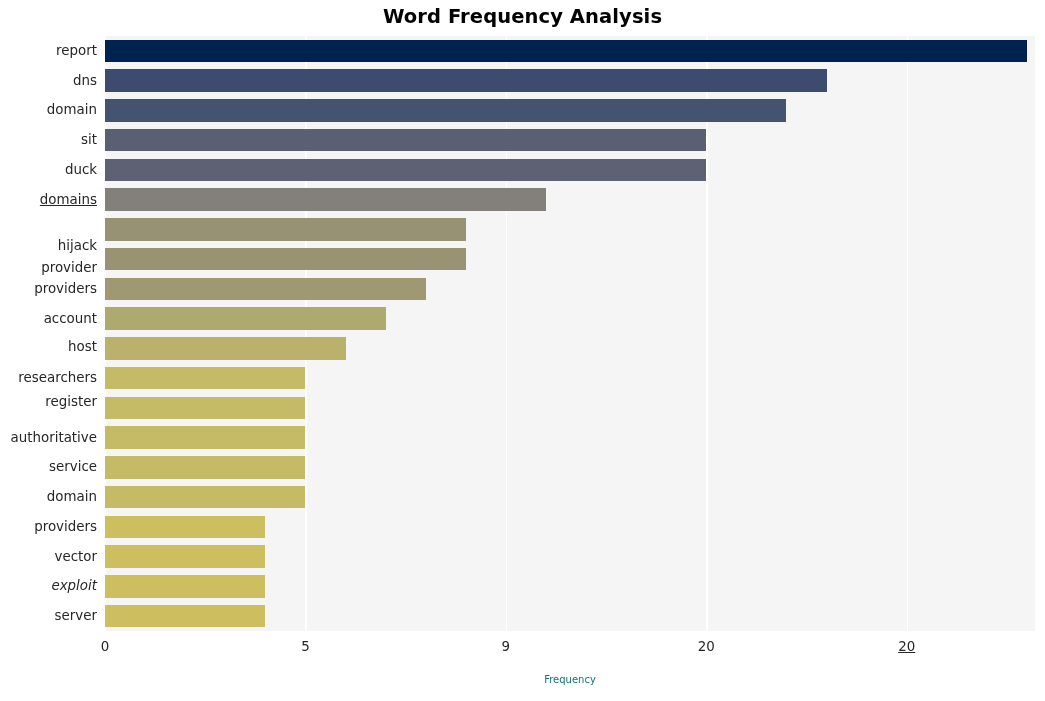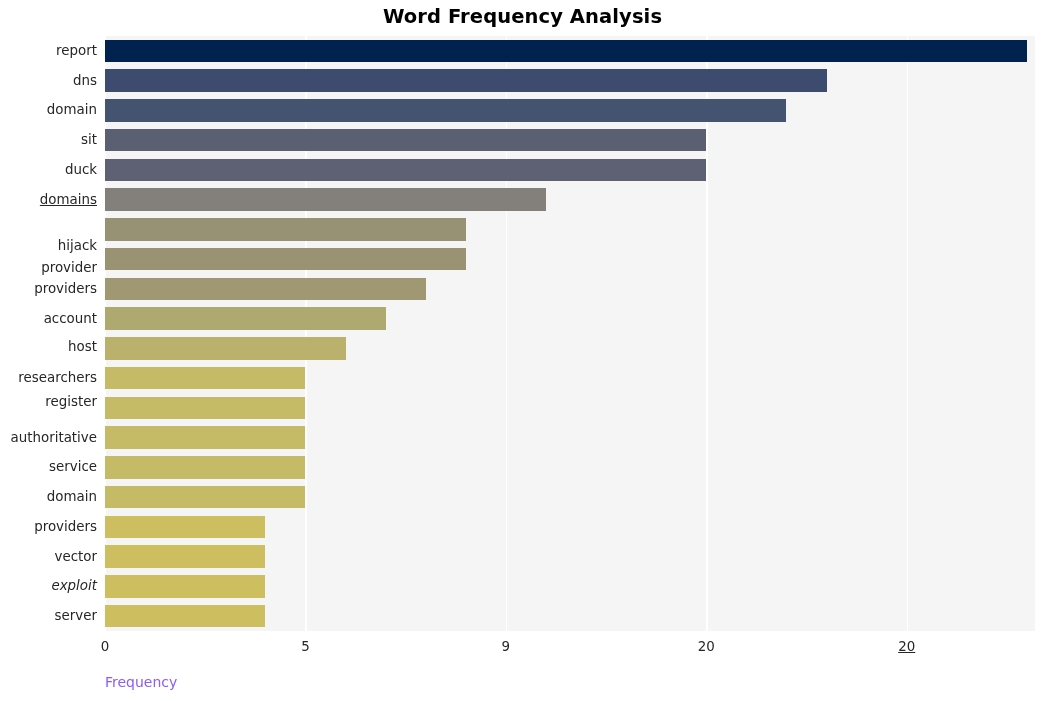--- a/index.html
+++ b/index.html
@@ -105,22 +105,23 @@
     transform: translateX(-50%);
     font-size: 13.4px;
     color: #262626;
     white-space: nowrap;
   }
   #x-axis-label {
     position: absolute;
     left: 105px;
     top: 674px;
     width: 930px;
-    font-size: 14px;
-    color: #8b5cf6;
+    text-align: center;
+    font-size: 10px;
+    color: #0f766e;
   }
 </style>
 </head>
 <body>
 
 <div id="figure">
 
   <div id="chart-title">Word Frequency Analysis</div>
 
   <div id="plot-area">

